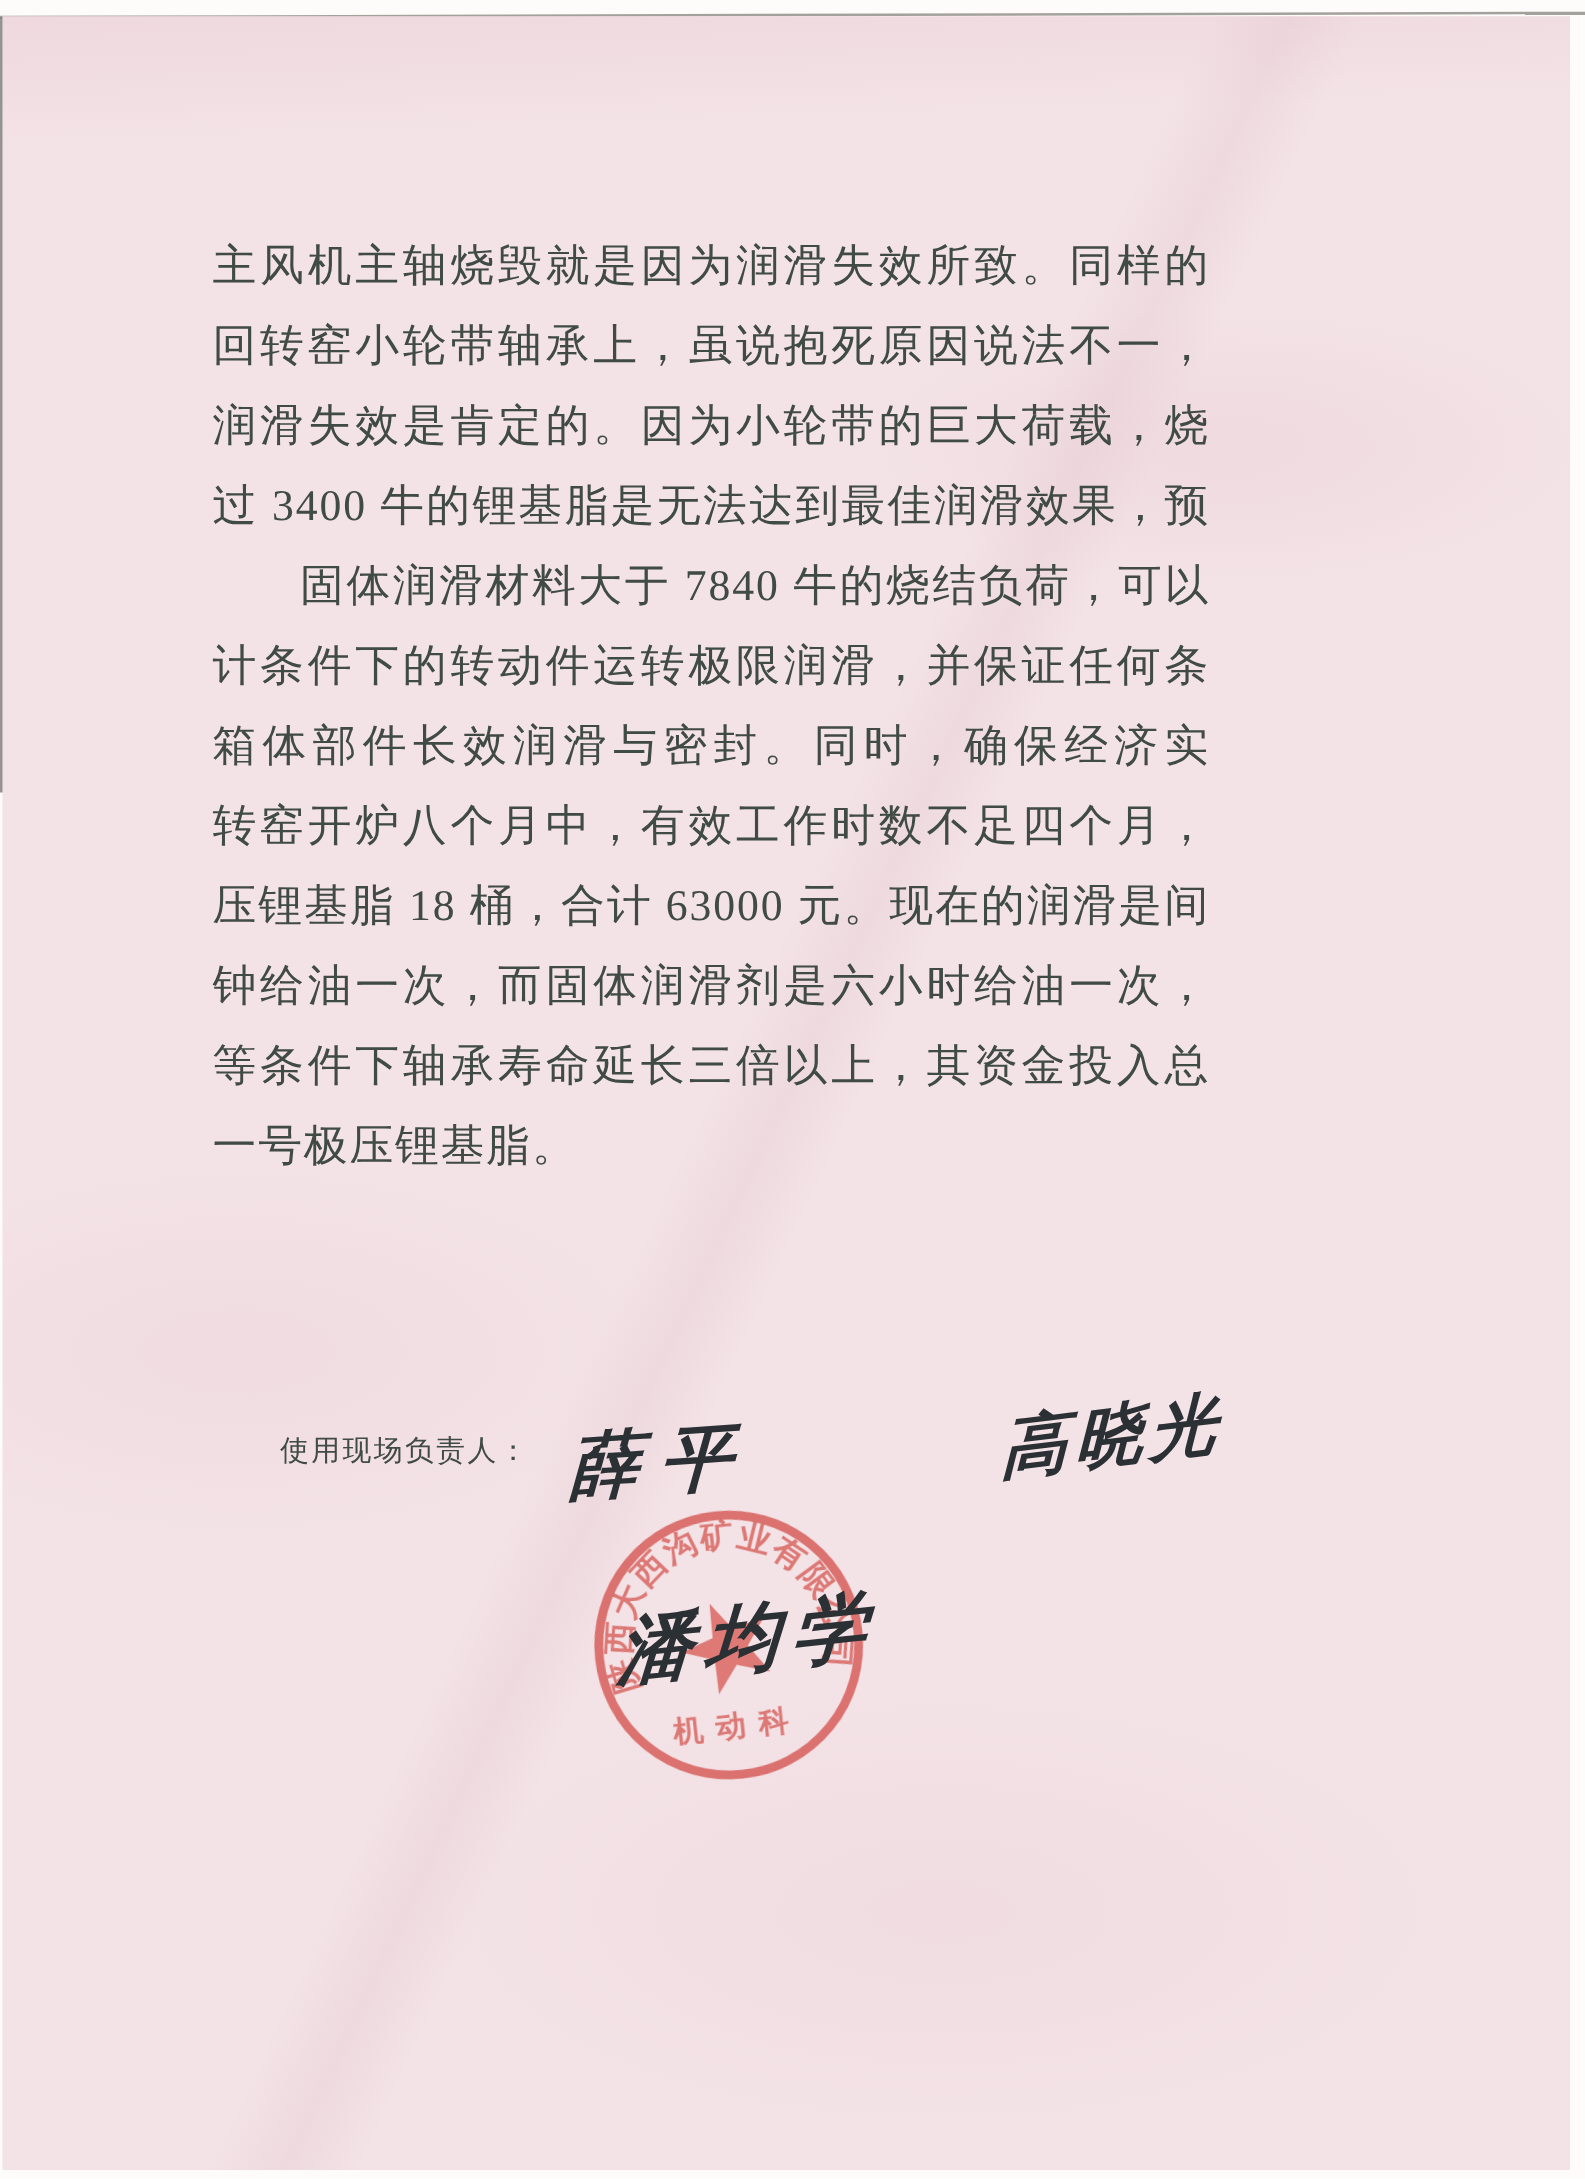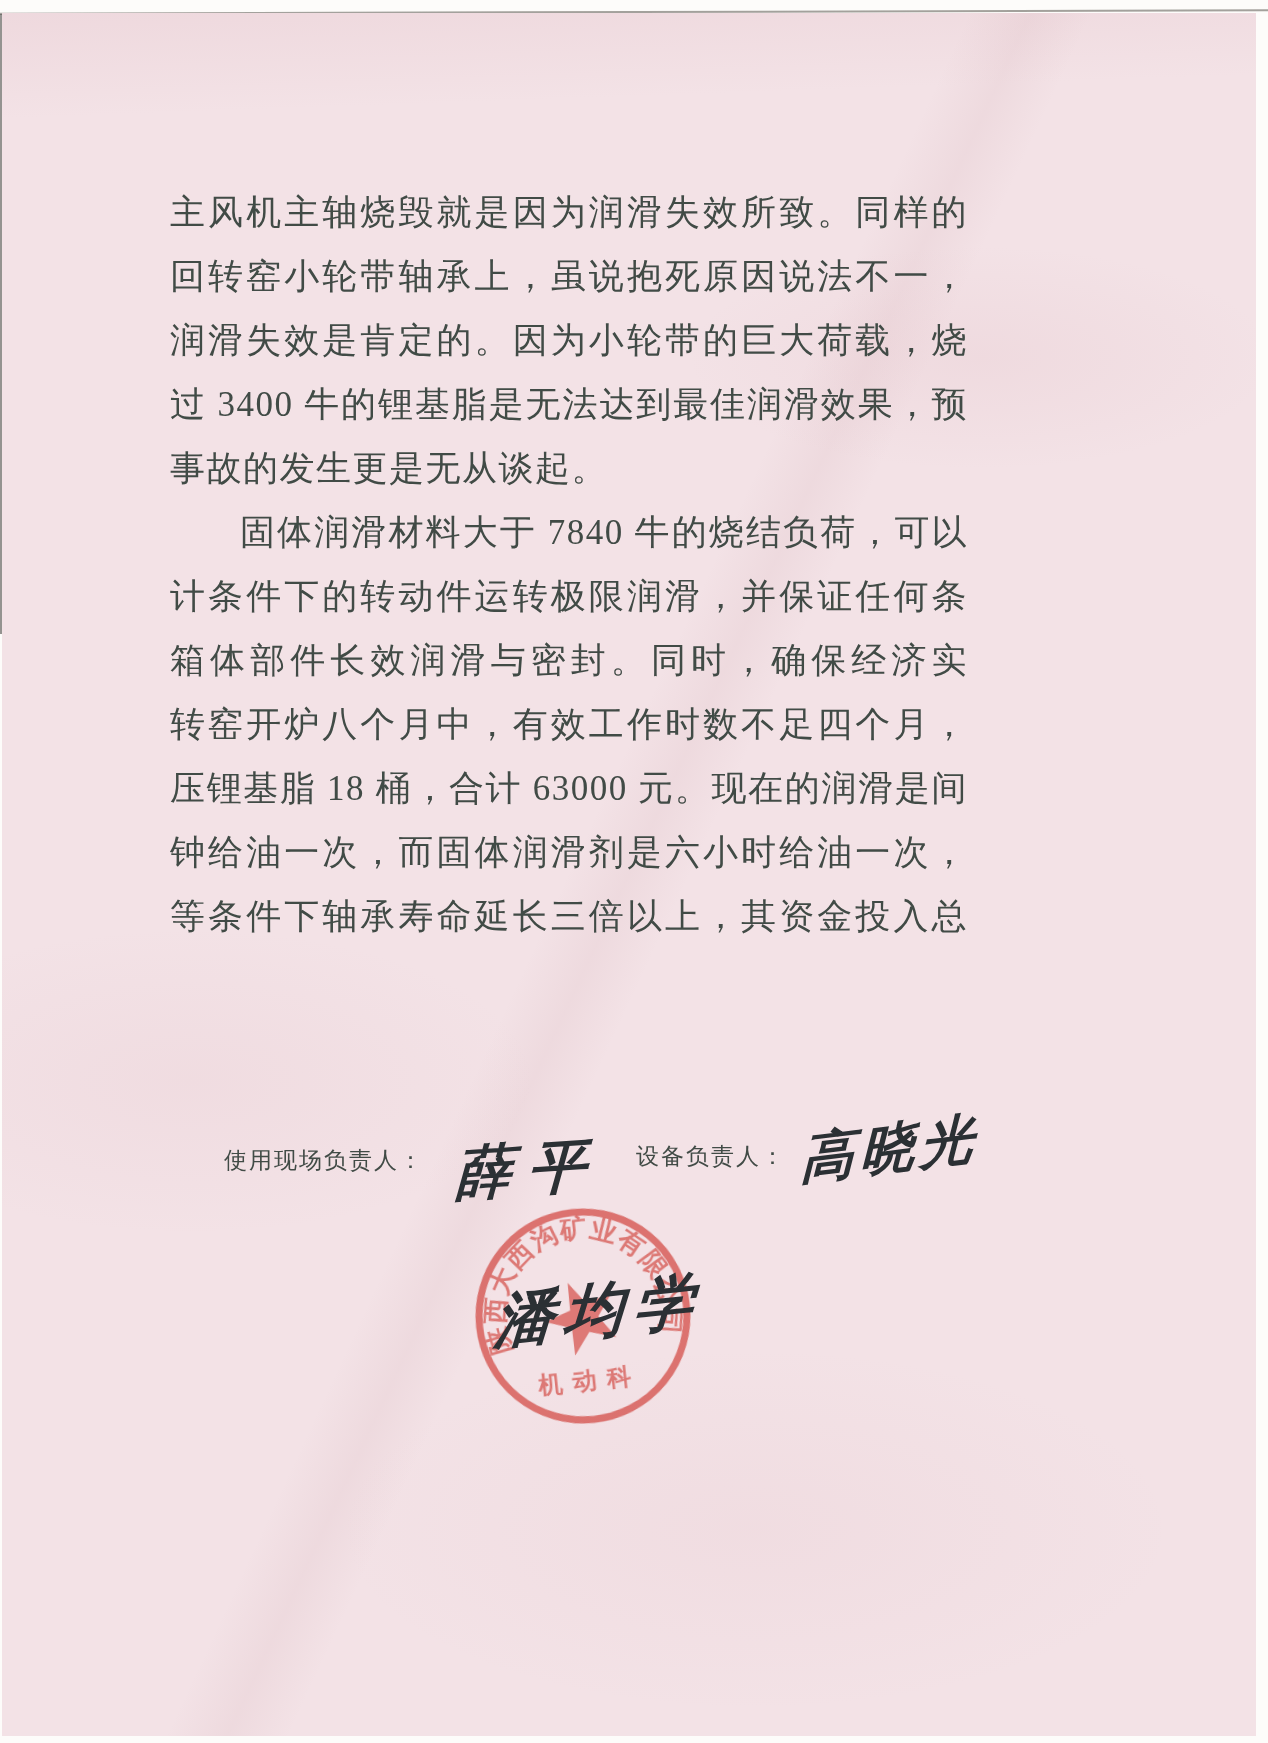--- a/index.html
+++ b/index.html
@@ -97,34 +97,33 @@
   <div class="scan-top-line"></div>
   <div class="scan-left-sliver"></div>
 
   <div class="paper">
 
     <div class="text-block">
       <div class="bline j">主风机主轴烧毁就是因为润滑失效所致。同样的事也发生在</div>
       <div class="bline j">回转窑小轮带轴承上，虽说抱死原因说法不一，但是抱死前</div>
       <div class="bline j">润滑失效是肯定的。因为小轮带的巨大荷载，烧结负荷不超</div>
       <div class="bline j">过 3400 牛的锂基脂是无法达到最佳润滑效果，预防破坏性</div>
-      <div class="bline">事故的发生更是无从谈起。</div>
       <div class="bline j indent">固体润滑材料大于 7840 牛的烧结负荷，可以保证目前设</div>
       <div class="bline j">计条件下的转动件运转极限润滑，并保证任何条件下工作的</div>
       <div class="bline j">箱体部件长效润滑与密封。同时，确保经济实用。比如：回</div>
       <div class="bline j">转窑开炉八个月中，有效工作时数不足四个月，共用一号极</div>
       <div class="bline j">压锂基脂 18 桶，合计 63000 元。现在的润滑是间隔三十分</div>
       <div class="bline j">钟给油一次，而固体润滑剂是六小时给油一次，同时保证同</div>
       <div class="bline j">等条件下轴承寿命延长三倍以上，其资金投入总量不会超过</div>
+      <div class="bline">一号极压锂基脂。</div>
     </div>
 
     <div class="sig-label" style="left: 222px; top: 1132px;">使用现场负责人：</div>
     <div class="handwriting sig-site">薛平</div>
 
-    <div class="sig-label" style="left: 634px; top: 1128px;">设备负责人：</div>
     <div class="handwriting sig-equip">高晓光</div>
 
     <div class="handwriting sig-tech">潘均学</div>
 
     <div class="stamp">
       <svg width="222" height="222" viewBox="0 0 220 220">
         <defs>
           <path id="ringpath" d="M 36.7 136.7 A 78 78 0 1 1 183.3 136.7" fill="none"></path>
         </defs>
         <circle cx="110" cy="110" r="103" fill="none" stroke="#df5a52" stroke-width="7" opacity="0.9"></circle>

